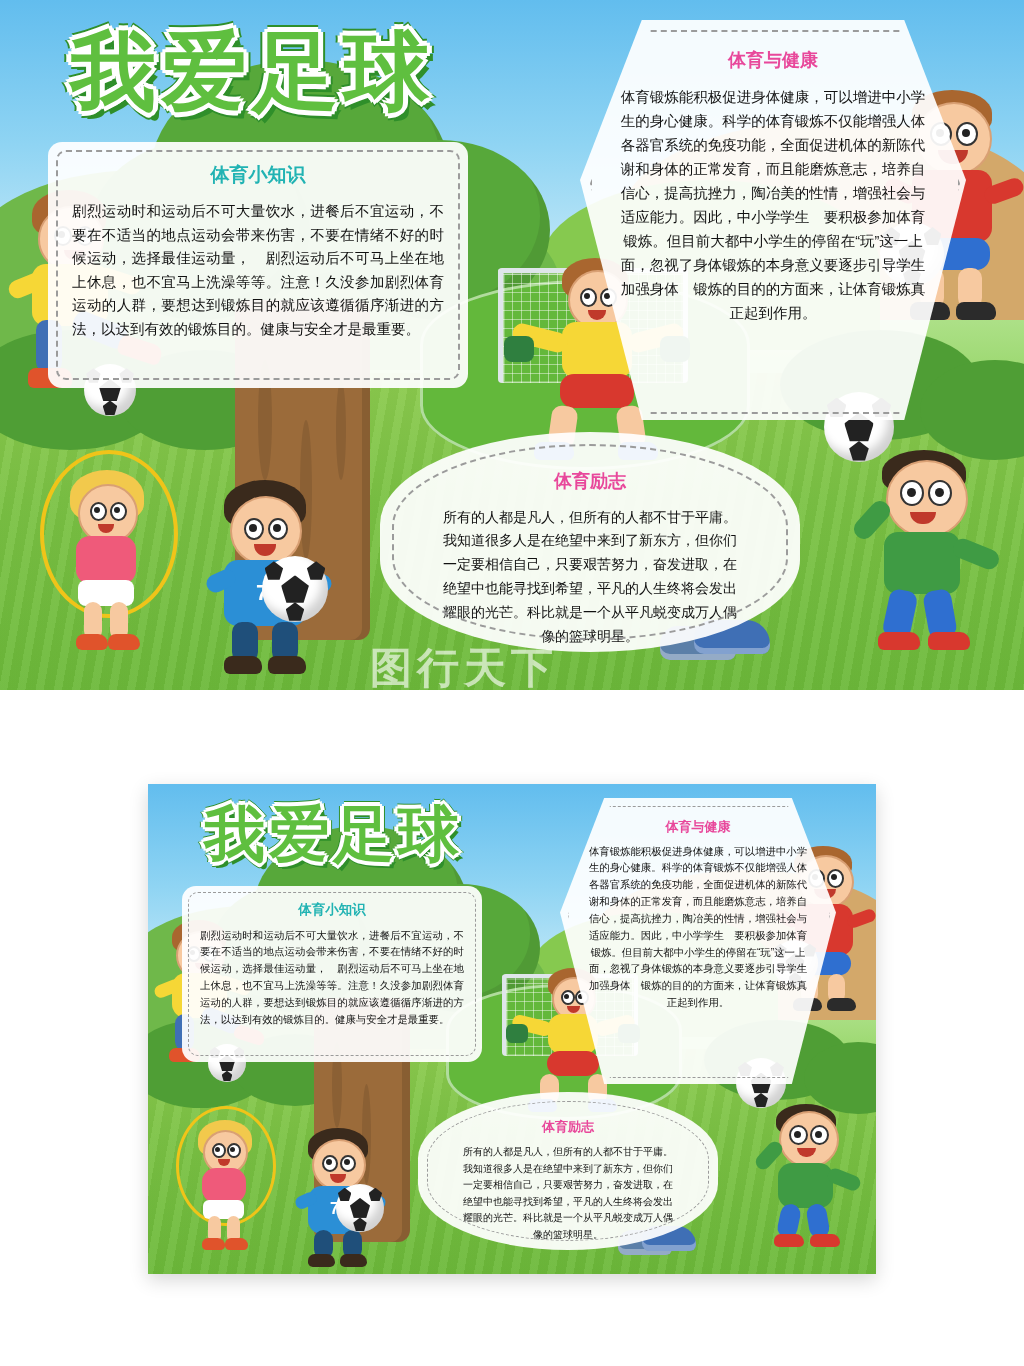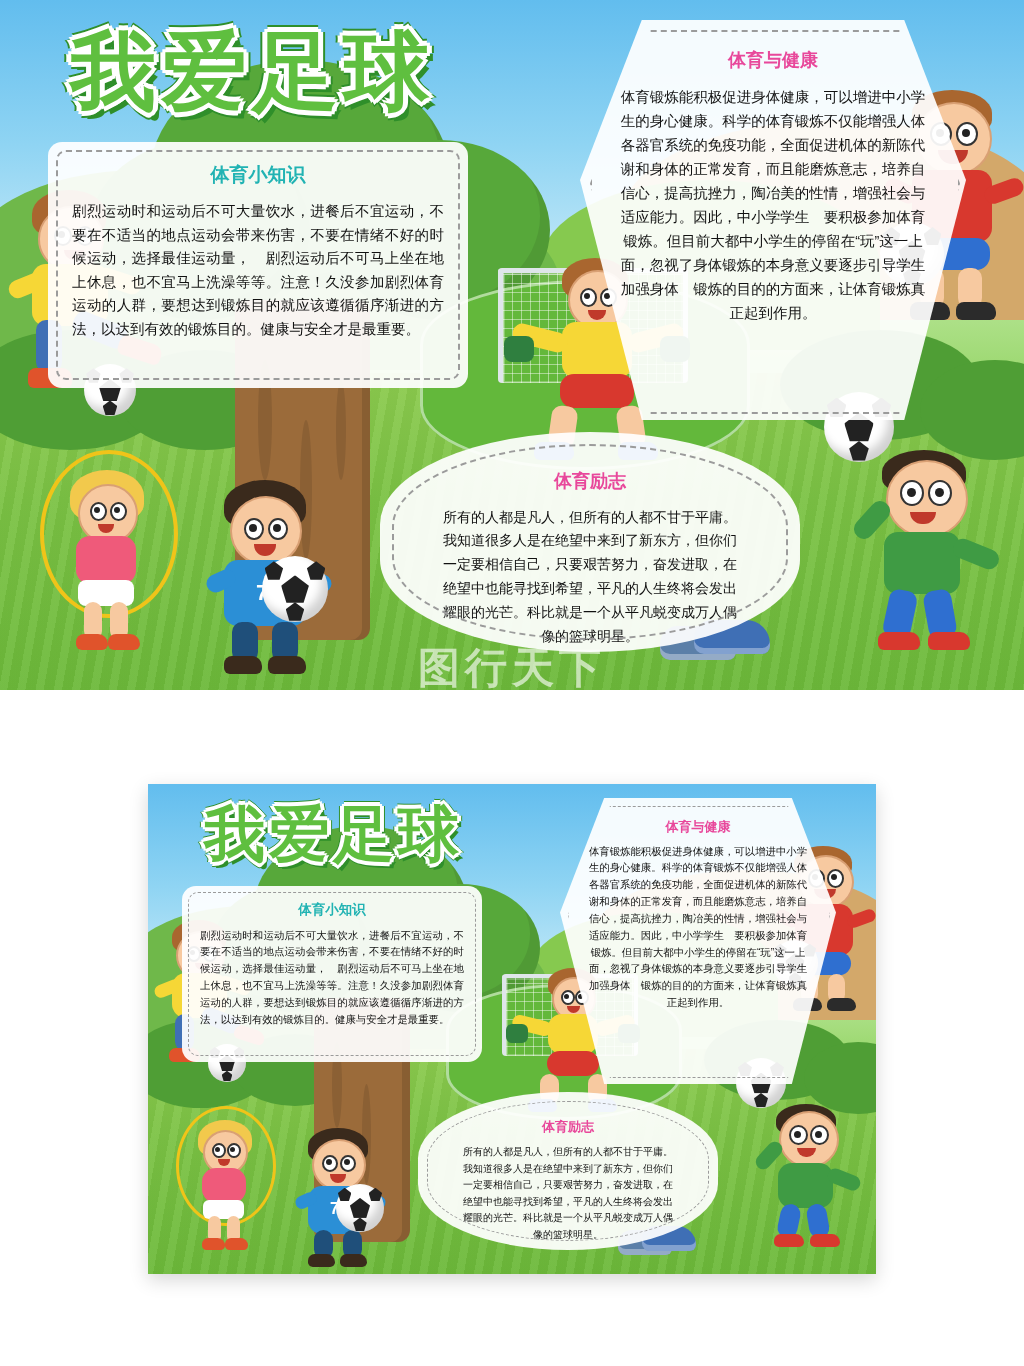--- a/index.html
+++ b/index.html
@@ -125,21 +125,21 @@
   .shoe{position:absolute;border-radius:8px 10px 6px 6px;}
 
   .jumprope{position:absolute;border:4px solid #f0c419;border-radius:50%;background:transparent;}
 
   .shoes-pair{position:absolute;}
   .sneaker{position:absolute;background:#5b7fa8;border-radius:18px 24px 8px 10px;
            box-shadow:inset 0 -6px 0 rgba(255,255,255,.35);}
 
   .watermark{
     position:absolute;color:rgba(255,255,255,.62);font-weight:bold;
-    letter-spacing:.12em;white-space:nowrap;font-family:Liberation Sans, sans-serif;margin-left:48px;
+    letter-spacing:.12em;white-space:nowrap;font-family:Liberation Sans, sans-serif;
   }
 
   
   #poster-top{position:absolute;left:0;top:0;width:1024px;height:690px;}
   
   #preview-wrap{position:absolute;left:0;top:690px;width:1024px;height:676px;background:#fff;}
   #poster-bottom{position:absolute;left:148px;top:94px;width:728px;height:490px;
      box-shadow:0 6px 18px rgba(0,0,0,.16);}
 </style>
 </head>

